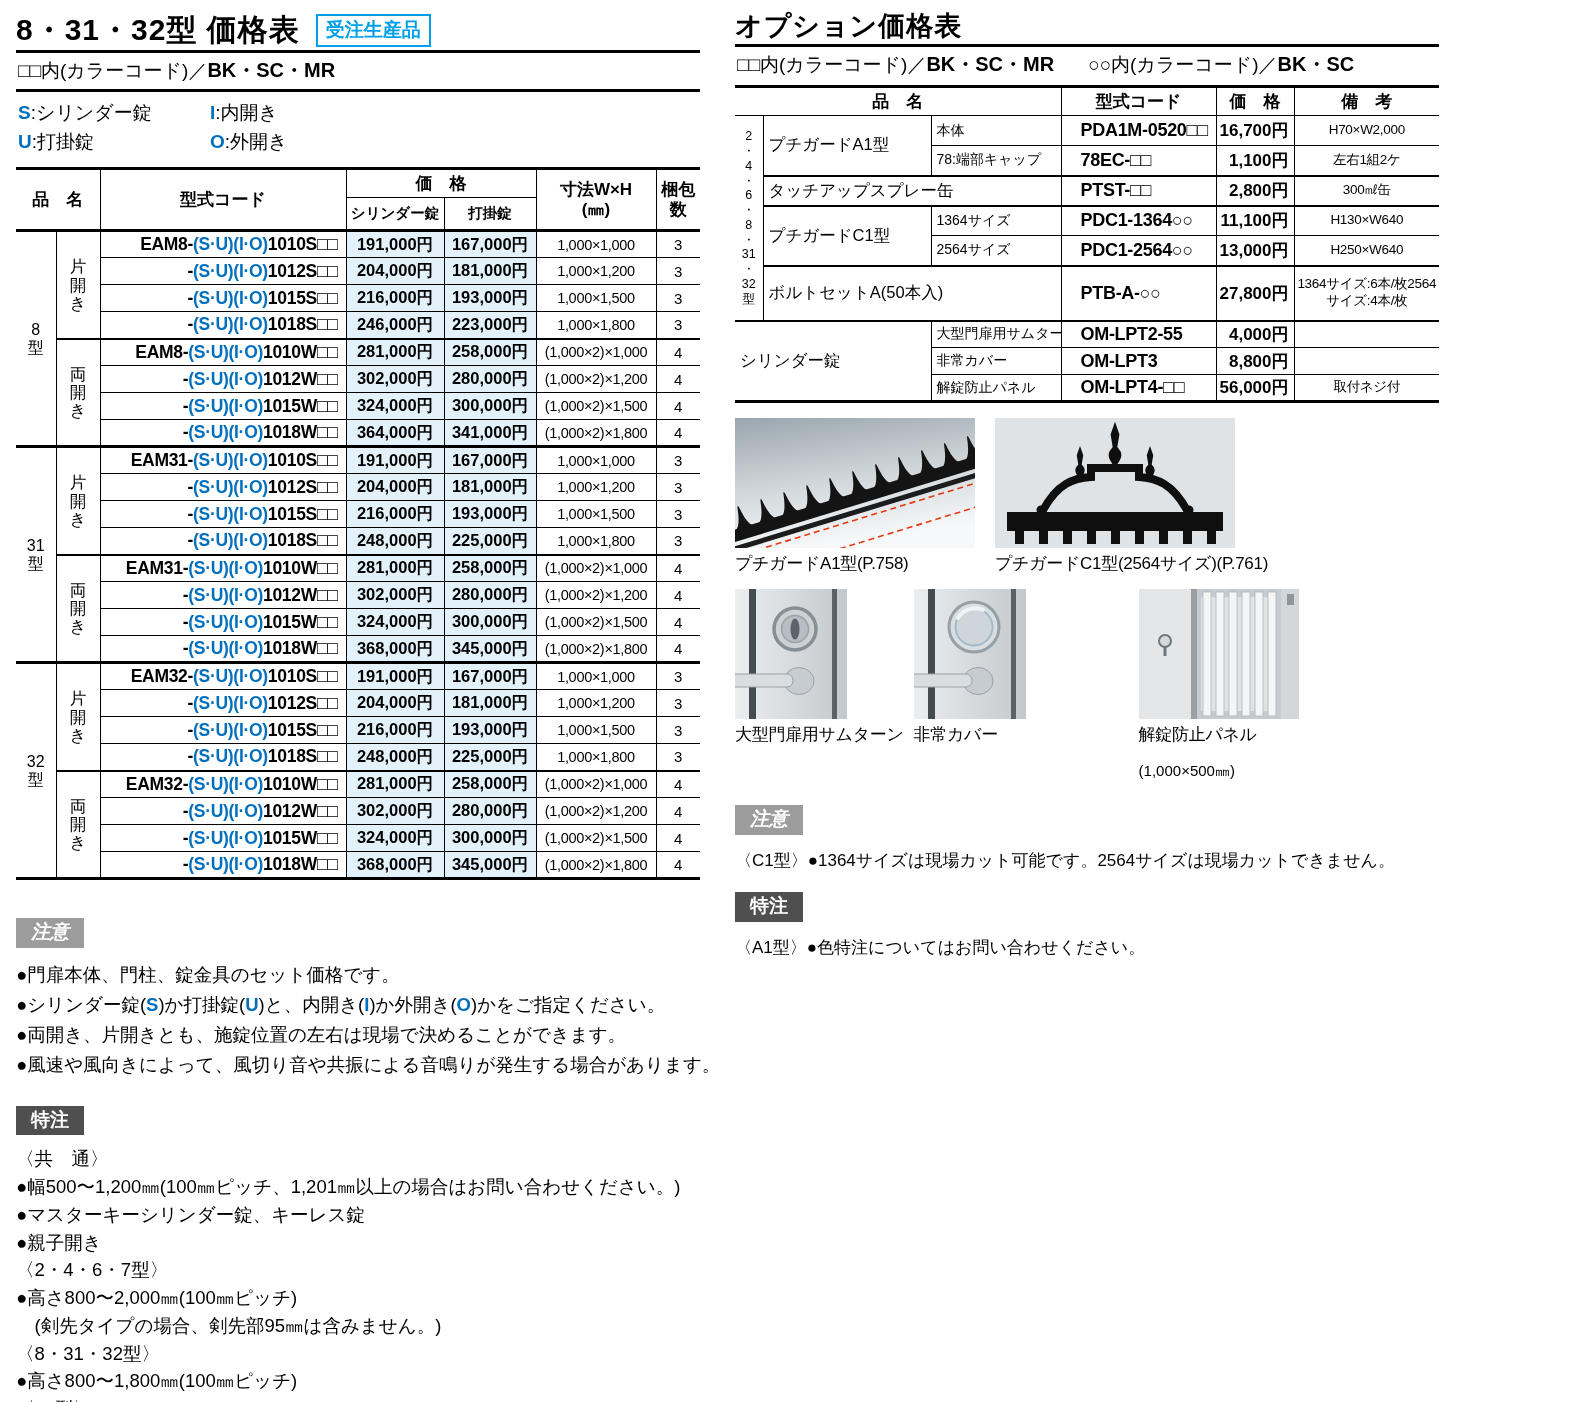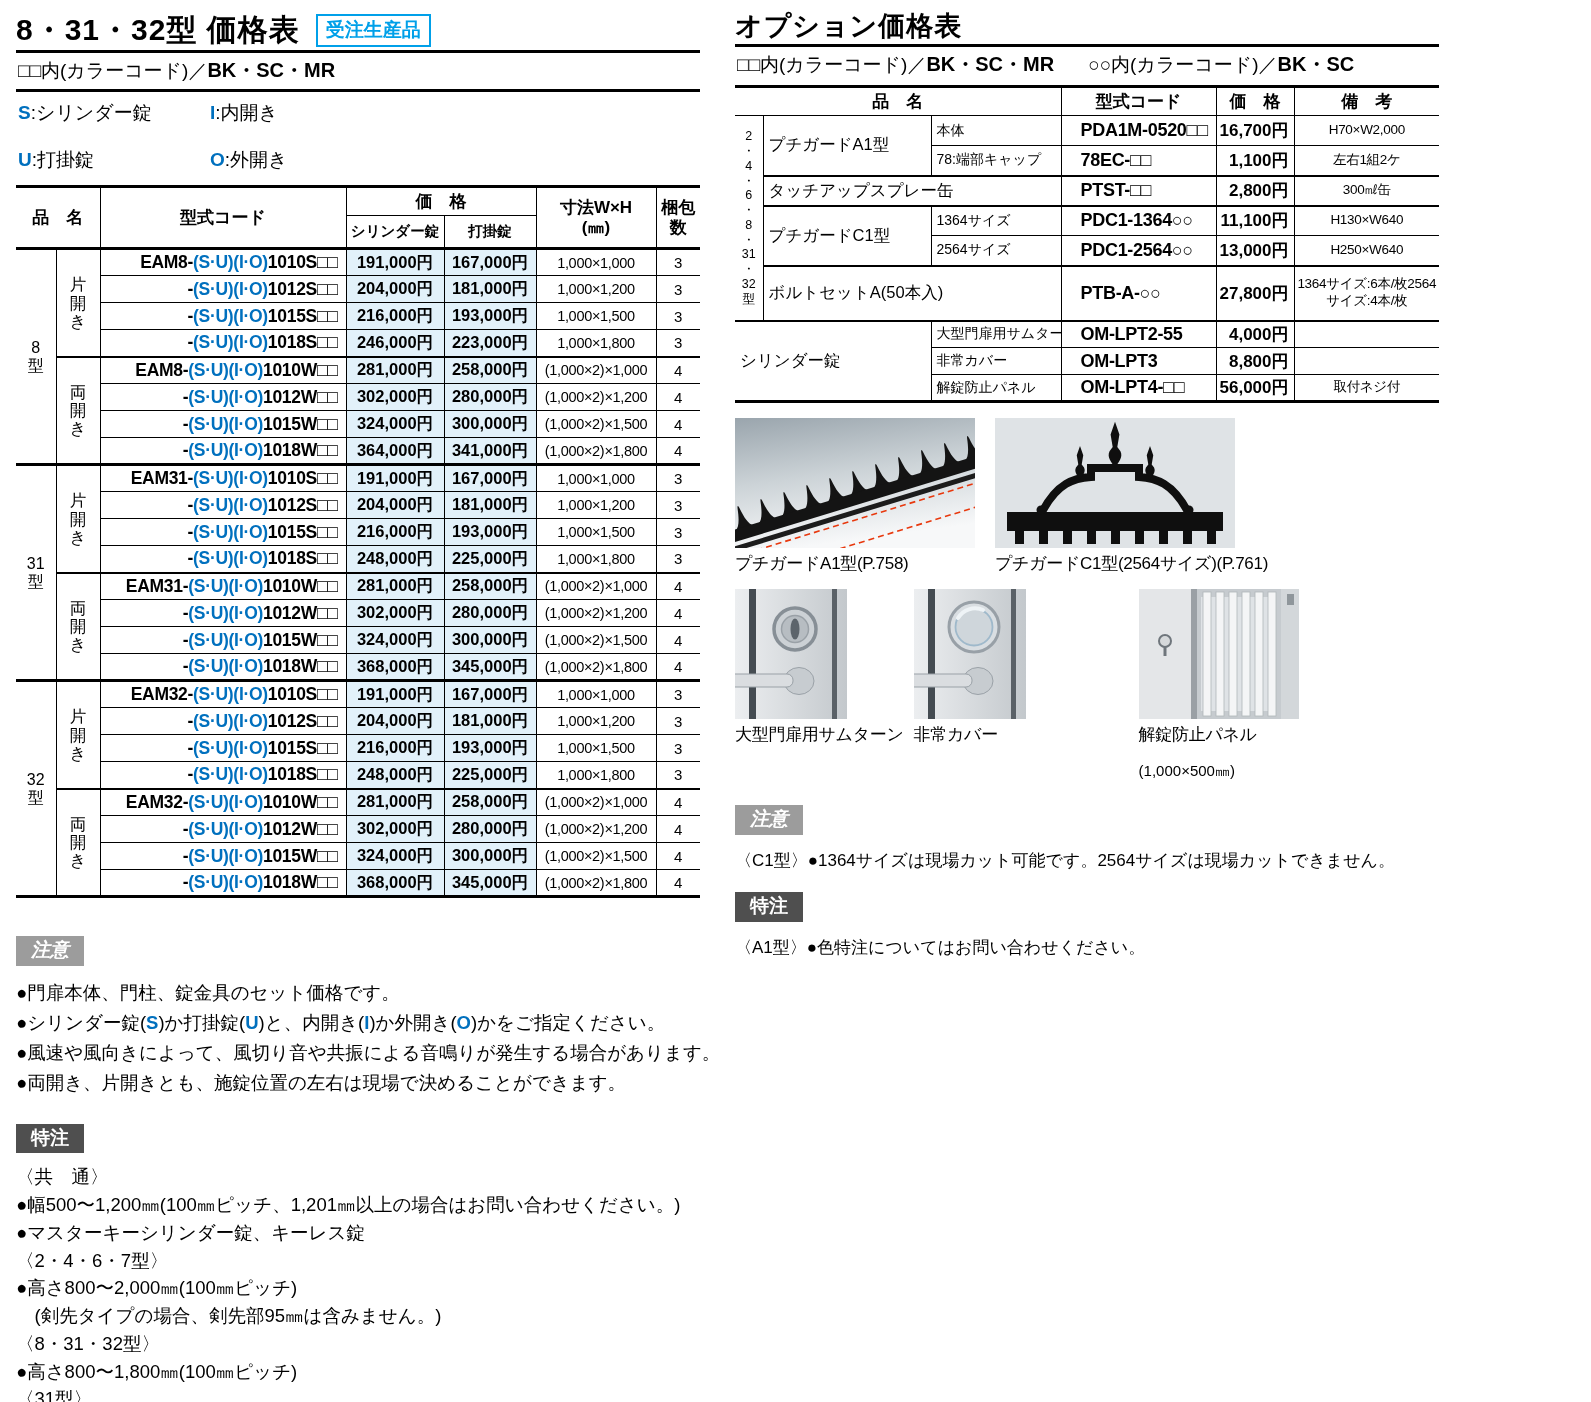--- a/index.html
+++ b/index.html
@@ -10,21 +10,21 @@
   .title-row{display:flex;align-items:center;gap:16px;height:40px;}
   .page-title{font-size:30px;font-weight:bold;letter-spacing:1px;}
   .opt-title{font-size:27px;font-weight:bold;letter-spacing:1px;height:36px;}
   .order-badge{font-size:19px;font-weight:bold;color:#00A0E9;border:2px solid #00A0E9;padding:1px 8px 2px;background:#fff;}
 
   .hrule{border-top:3px solid #000;height:0;}
   .ccnote{font-size:19px;padding:4px 2px 5px;}
   .ccnote b{font-size:20px;}
   .ccnote-flex{display:flex;gap:34px;}
 
-  .legend{display:grid;grid-template-columns:192px auto;row-gap:21px;padding:8px 2px 2px;font-size:19px;}
+  .legend{display:grid;grid-template-columns:192px auto;row-gap:3px;padding:8px 2px 2px;font-size:19px;}
   .legend .lt{color:#0070BE;font-weight:bold;}
 
   table{border-collapse:collapse;table-layout:fixed;}
   table.main{width:684px;margin-top:10px;border-top:3px solid #000;border-bottom:3px solid #000;border-left:none;border-right:none;}
   table.opt{width:704px;margin-top:2px;border-top:3px solid #000;border-bottom:3px solid #000;border-left:none;border-right:none;}
   td,th{border:1px solid #000;padding:0;text-align:center;vertical-align:middle;overflow:hidden;}
   thead th{font-size:17px;font-weight:bold;}
   table.main thead tr:first-child th{border-top:3px solid #000;height:27px;}
   table.main thead th.hb{border-bottom:3px solid #000;}
   table.main thead tr.sub-row th{height:31px;font-size:14.5px;}
@@ -330,31 +330,32 @@
           <td class="qty br-none">4</td>
         </tr>
       </tbody>
   </table>
 
   <div class="note-block">
     <span class="note-badge badge-gray">注意</span>
     <div class="note-lines" id="left-caution-lines">
         <div><span>●門扉本体、門柱、錠金具のセット価格です。</span></div>
         <div><span>●シリンダー錠(</span><span class="blue-b">S</span><span>)か打掛錠(</span><span class="blue-b">U</span><span>)と、内開き(</span><span class="blue-b">I</span><span>)か外開き(</span><span class="blue-b">O</span><span>)かをご指定ください。</span></div>
+        <div><span>●両開き、片開きとも、施錠位置の左右は現場で決めることができます。</span></div>
         <div><span>●風速や風向きによって、風切り音や共振による音鳴りが発生する場合があります。</span></div>
-        <div><span>●両開き、片開きとも、施錠位置の左右は現場で決めることができます。</span></div>
       </div>
   </div>
 
   <div class="note-block" style="margin-top:26px;">
     <span class="note-badge badge-dark">特注</span>
     <div class="spec-lines" id="left-special-lines">
         <div>〈共　通〉</div>
         <div>●幅500〜1,200㎜(100㎜ピッチ、1,201㎜以上の場合はお問い合わせください。)</div>
         <div>●マスターキーシリンダー錠、キーレス錠</div>
+        <div>●親子開き</div>
         <div>〈2・4・6・7型〉</div>
         <div>●高さ800〜2,000㎜(100㎜ピッチ)</div>
         <div>　(剣先タイプの場合、剣先部95㎜は含みません。)</div>
         <div>〈8・31・32型〉</div>
         <div>●高さ800〜1,800㎜(100㎜ピッチ)</div>
         <div>〈31型〉</div>
       </div>
   </div>
 
 </div>

